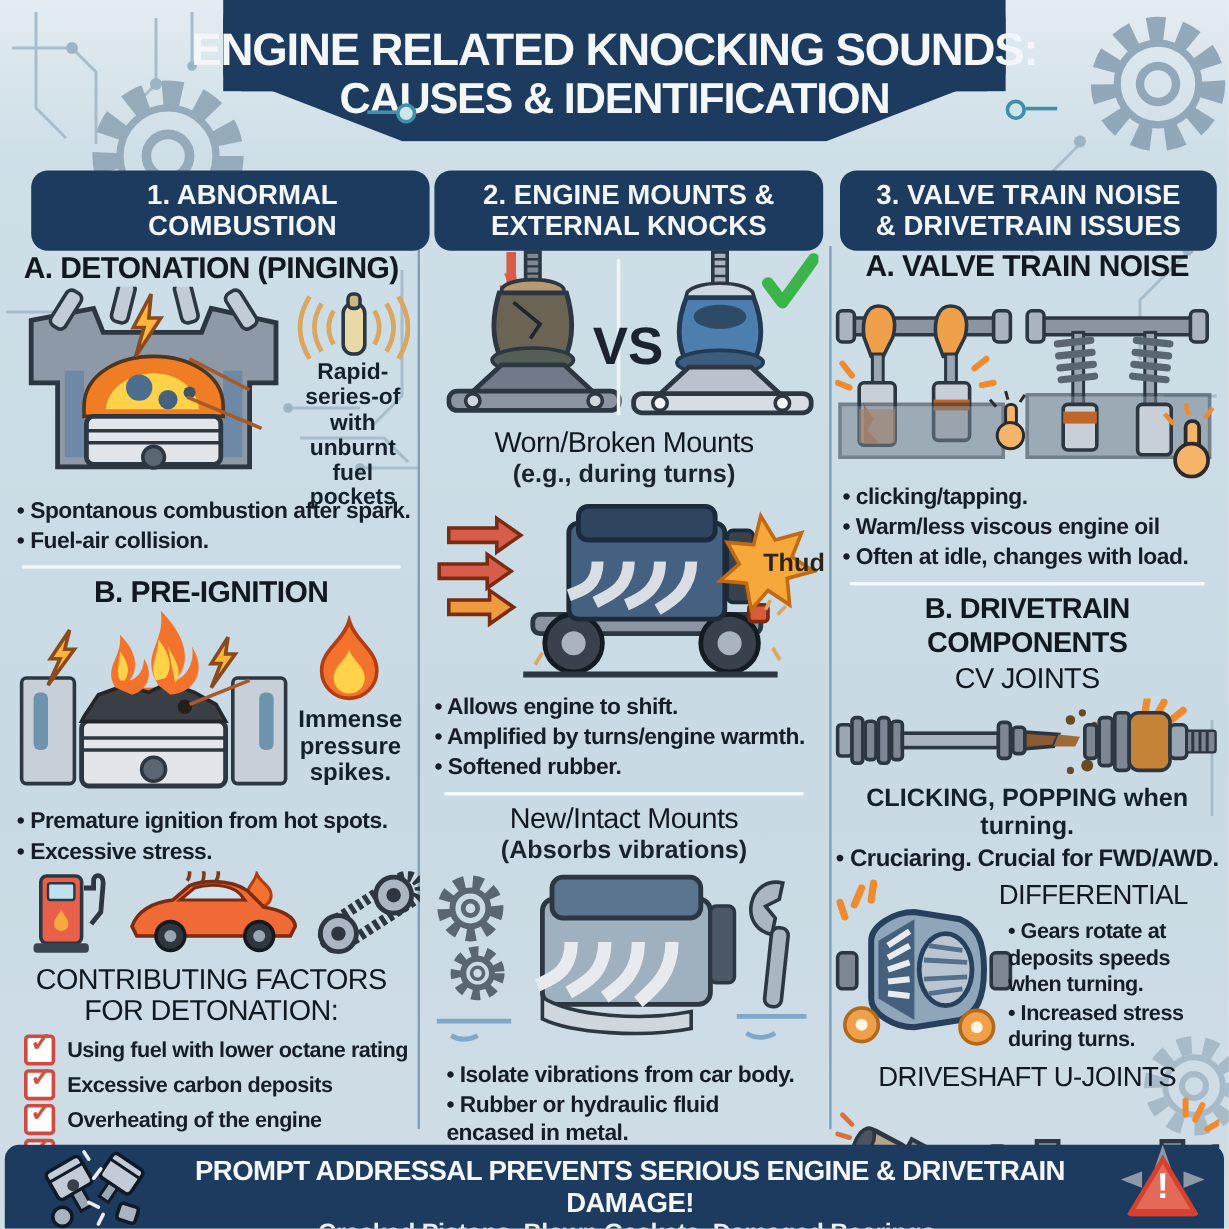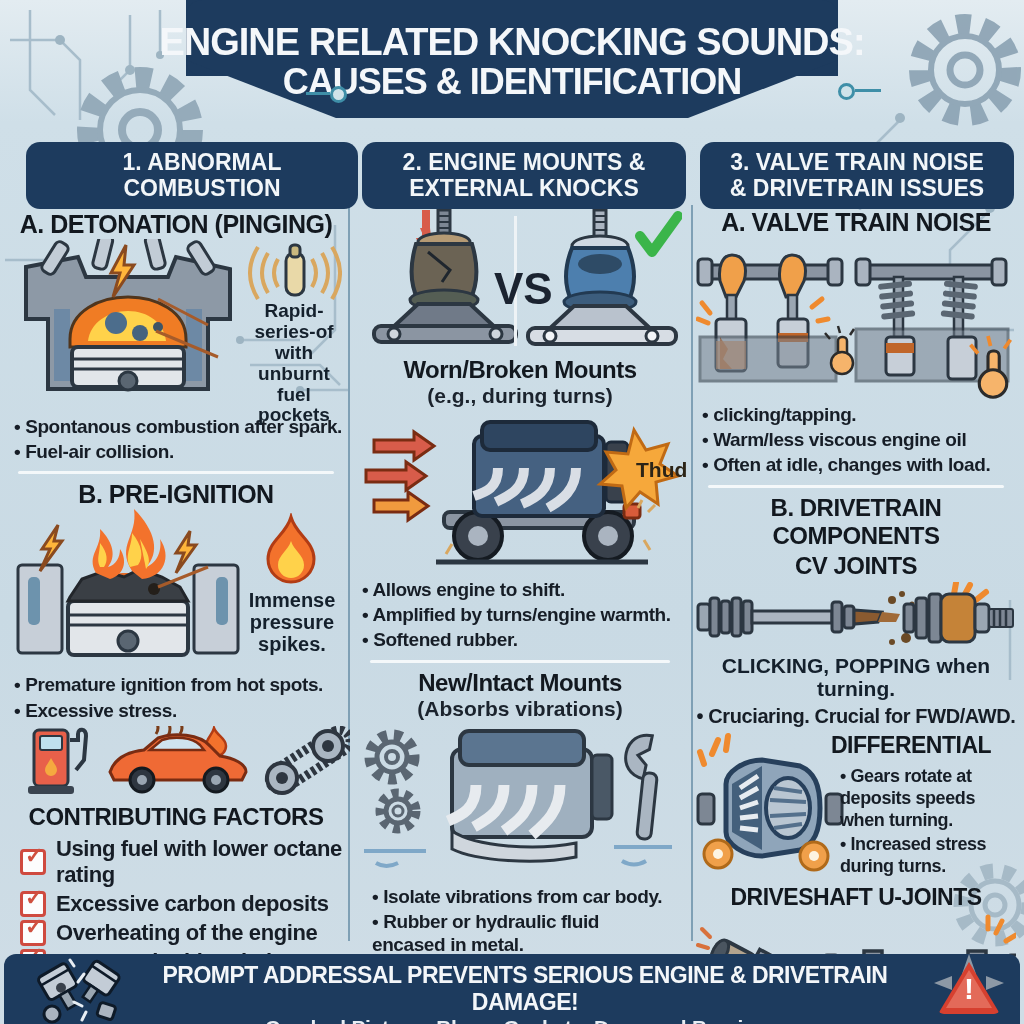--- a/index.html
+++ b/index.html
@@ -20,35 +20,35 @@
     font-weight:bold;font-size:38px;letter-spacing:-1px;line-height:1.08;z-index:5;}
   .title .l2{font-size:36px;}
   .conn{width:11px;height:11px;border:3px solid #3f8fa8;border-radius:50%;background:#cfe3ea;z-index:6;}
   .conn-line{height:3px;background:#3f8fa8;z-index:6;}
   
   .vsep{width:2px;background:#7fa0b5;top:205px;height:736px;z-index:1;}
   .badge{background:#1d3b5e;border-radius:14px;color:#f2f6f9;text-align:center;
     font-weight:bold;font-size:23px;line-height:1.15;padding:7px 4px;z-index:4;}
   .col{top:206px;height:740px;z-index:3;}
   .sec-h{font-weight:bold;font-size:25px;color:#12181f;text-align:center;letter-spacing:-0.5px;}
-  .sub-h{font-weight:bold;font-size:24px;color:#12181f;text-align:center;letter-spacing:-0.5px;}
+  .sub-h{font-weight:normal;font-size:24px;color:#12181f;text-align:center;letter-spacing:-0.5px;}
   .sub-i{font-weight:bold;font-size:21px;color:#1b232d;text-align:center;}
   .bullets{list-style:none;margin:4px 0 0 0;padding:0 0 0 6px;}
   .bullets li{font-weight:bold;font-size:19px;letter-spacing:-0.4px;line-height:1.22;
     color:#161d26;margin:2px 0;}
   .bullets li:before{content:"• ";}
   .divider{height:3px;background:#f4f8fa;border-radius:2px;}
   .note{font-weight:bold;font-size:20px;color:#14202c;text-align:center;line-height:1.1;}
   .ann-line{display:block;}
   
   .chk-row{display:flex;align-items:center;margin:3px 0;}
   .chk-box{width:20px;height:20px;border:3px solid #cf4a3f;border-radius:4px;background:#fdfdfd;
     position:relative;flex:0 0 auto;margin-right:10px;}
   .chk-box span{position:absolute;left:2px;top:-9px;color:#d0503f;font-size:22px;font-weight:bold;}
-  .chk-txt{font-weight:bold;font-size:22px;letter-spacing:-0.4px;color:#161d26;}
+  .chk-txt{font-weight:bold;font-size:18px;letter-spacing:-0.4px;color:#161d26;}
   
   .thud{font-weight:bold;font-size:21px;color:#2c2417;z-index:5;}
   .vs{font-weight:bold;font-size:44px;color:#1b2330;z-index:5;}
   
   .footer{left:4px;top:954px;width:1016px;height:70px;background:#1d3b5e;
     border-radius:12px 12px 0 0;z-index:6;}
   .f-l1{font-weight:bold;font-size:23px;color:#f3f6f9;text-align:center;letter-spacing:-0.5px;}
   .f-l2{font-weight:bold;font-size:21px;color:#e8eef4;text-align:center;letter-spacing:-0.3px;}
   .warn{width:62px;height:56px;position:relative;}
   .warn .tri{position:absolute;left:0;top:4px;width:62px;height:52px;background:#d6402f;
@@ -261,20 +261,21 @@
       <rect x="4" y="26" width="92" height="22" rx="11" transform="rotate(-33 45 36)" fill="none" stroke="#2e3640" stroke-width="9" stroke-dasharray="4 3"></rect>
       <circle cx="22" cy="52" r="15" fill="#aab6c2" stroke="#2e3640" stroke-width="4"></circle>
         <circle cx="22" cy="52" r="6" fill="#2e3640"></circle>
       <circle cx="68" cy="20" r="15" fill="#aab6c2" stroke="#2e3640" stroke-width="4"></circle>
         <circle cx="68" cy="20" r="6" fill="#2e3640"></circle>
     </svg>
   </div>
 
   <div class="sub-h" style="margin-top:6px;line-height:1.1;">
     <div>CONTRIBUTING FACTORS</div>
+    <div>FOR DETONATION:</div>
   </div>
 
   <div style="margin:6px 0 0 12px;">
     <div class="chk-row">
       <span class="chk-box">
           <span>✓</span>
         </span>
       <span class="chk-txt">Using fuel with lower octane rating</span>
     </div>
     <div class="chk-row">

